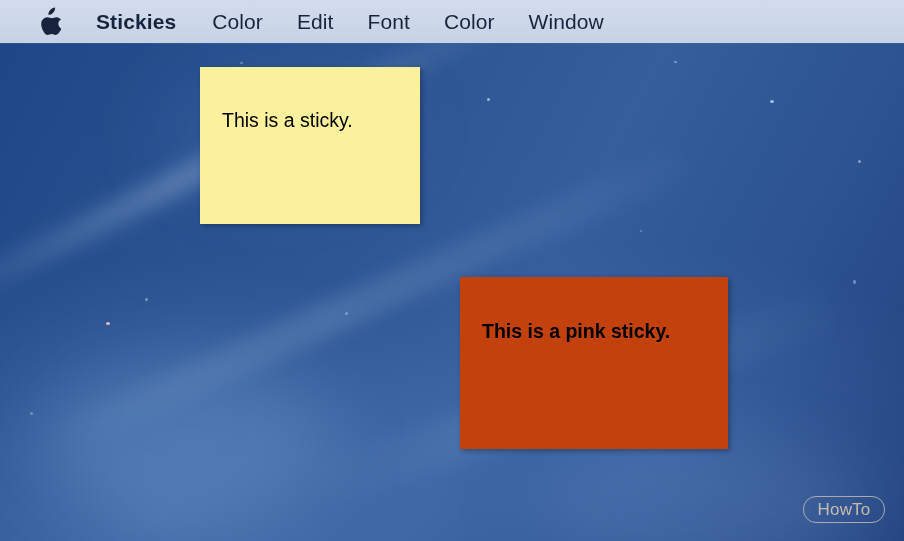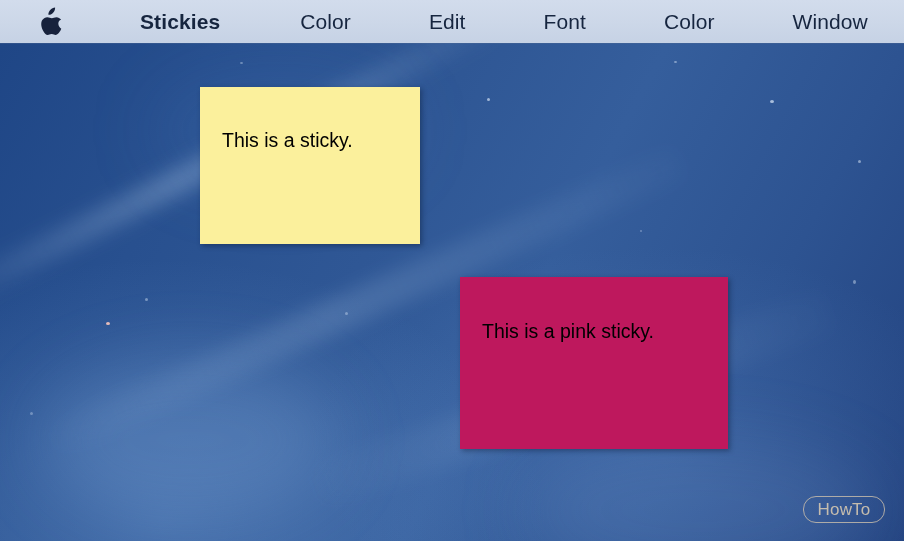--- a/index.html
+++ b/index.html
@@ -99,21 +99,20 @@
 
   .menu-item {
     color: #16253f;
     font-size: 21px;
     letter-spacing: .1px;
     padding: 0 17px;
     height: 43px;
     line-height: 43px;
     white-space: nowrap;
     cursor: default;
-    margin-left: 44px;
   }
   .menu-item.app-name {
     font-weight: bold;
     padding-left: 0;
     padding-right: 19px;
   }
 
   
   .sticky {
     position: absolute;
@@ -127,34 +126,34 @@
     line-height: 1.25;
     white-space: nowrap;
   }
 
   #sticky-yellow {
     left: 200px;
     top: 67px;
     width: 220px;
     height: 157px;
     background: #fbf09c;
-    margin-top: 20px;
   }
   #sticky-yellow .sticky-text {
     position: absolute;
     left: 22px;
     top: 41px;
   }
 
   #sticky-pink {
     left: 460px;
     top: 277px;
     width: 268px;
     height: 172px;
-    background: #be185d;
+    background: #c2410c;
+    font-weight: bold;
   }
   #sticky-pink .sticky-text {
     position: absolute;
     left: 22px;
     top: 42px;
   }
 
   
   .watermark {
     position: absolute;

